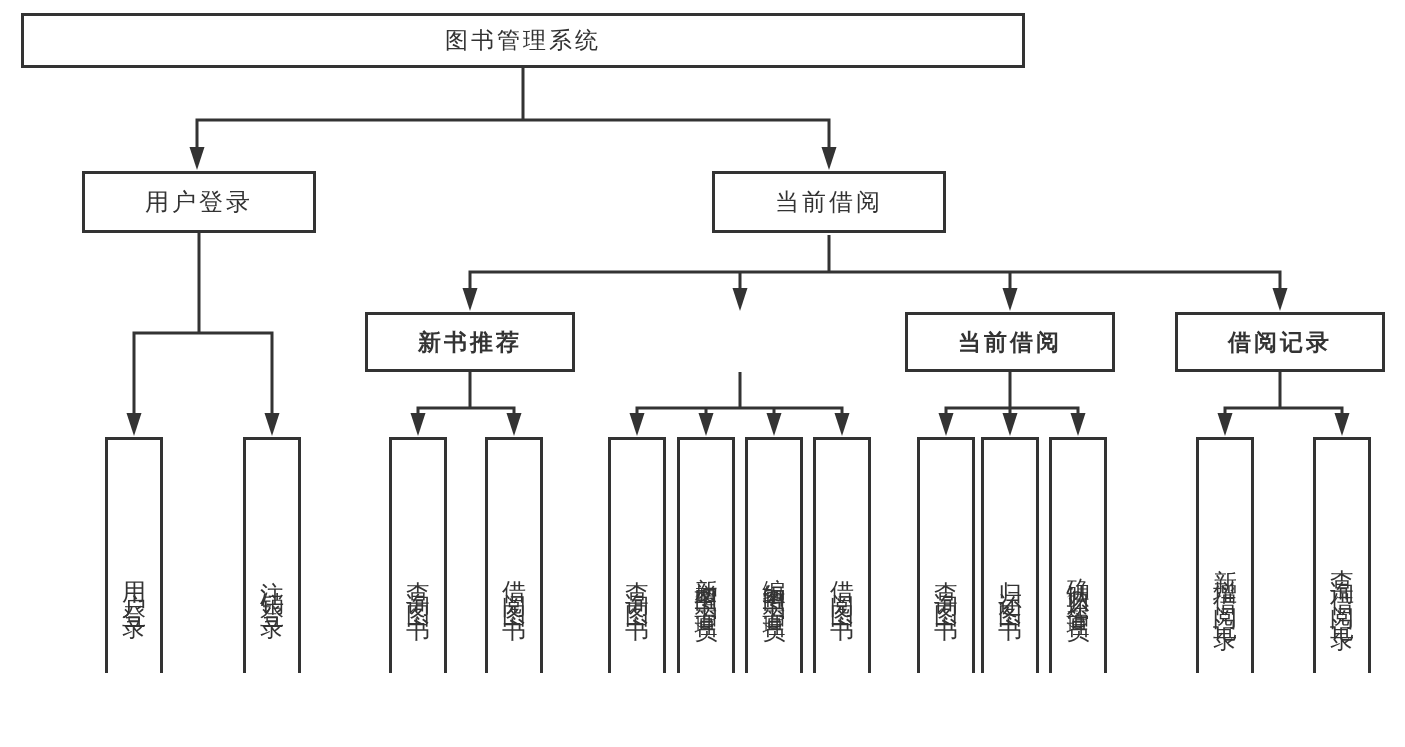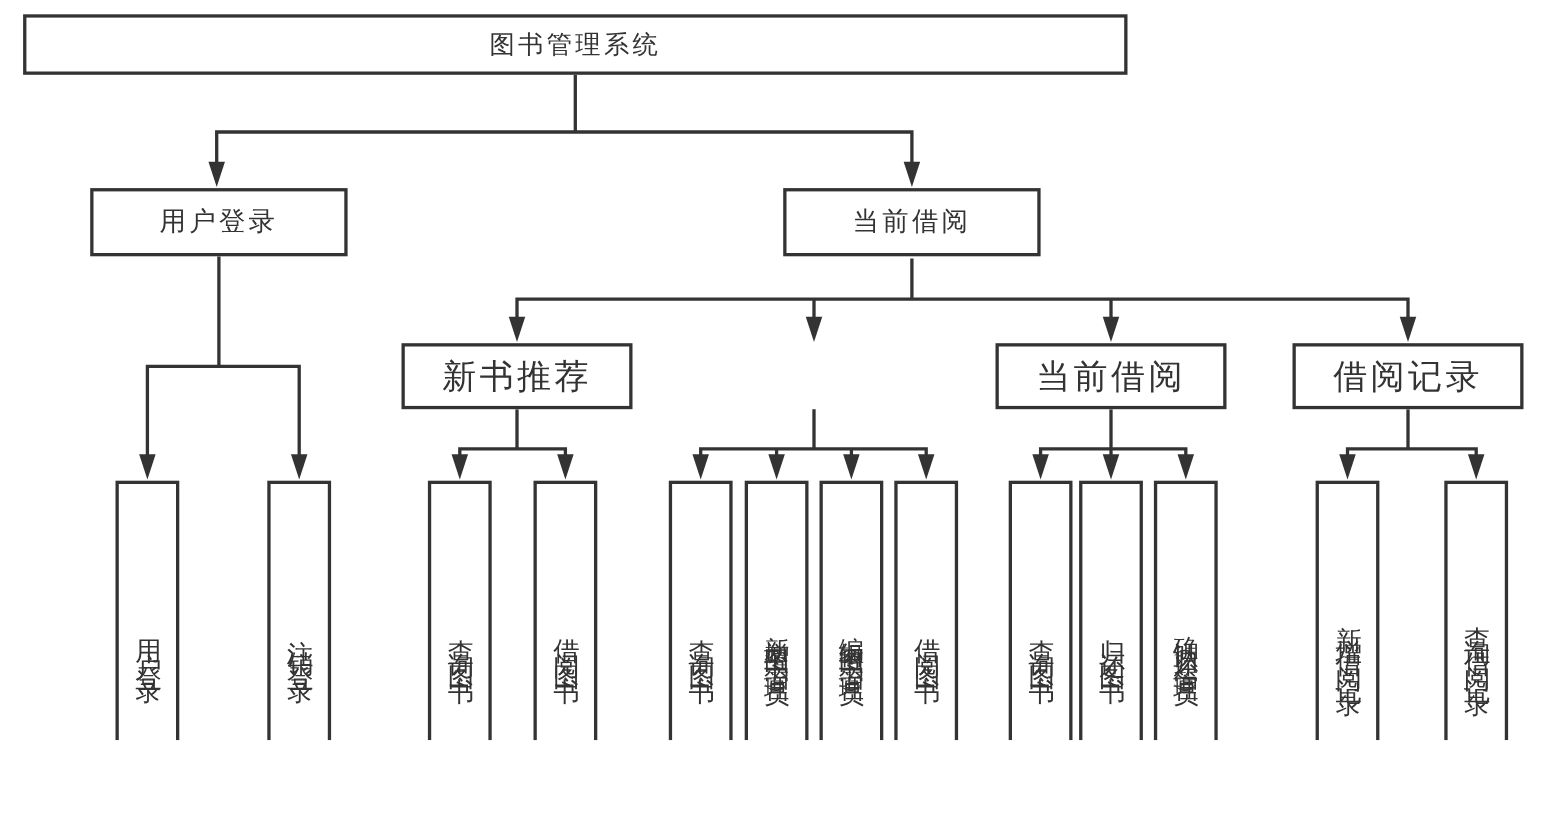--- a/index.html
+++ b/index.html
@@ -19,21 +19,21 @@
     border: 3px solid #333333;
     color: #333333;
     display: flex;
     align-items: center;
     justify-content: center;
     line-height: 1;
   }
   .box-h { letter-spacing: 3px; }
   .root-box  { font-size: 23px; }
   .lvl1-box  { font-size: 24px; }
-  .lvl2-box  { font-size: 31px; }
+  .lvl2-box  { font-size: 23px; font-weight: bold; }
   .box-v {
     writing-mode: vertical-rl;
     text-orientation: mixed;
     font-size: 24px;
     letter-spacing: 12px;
   }
   .box-v.tight { letter-spacing: 6px; font-size: 23px; }
   .watermark {
     position: absolute;
     left: 1183px;

